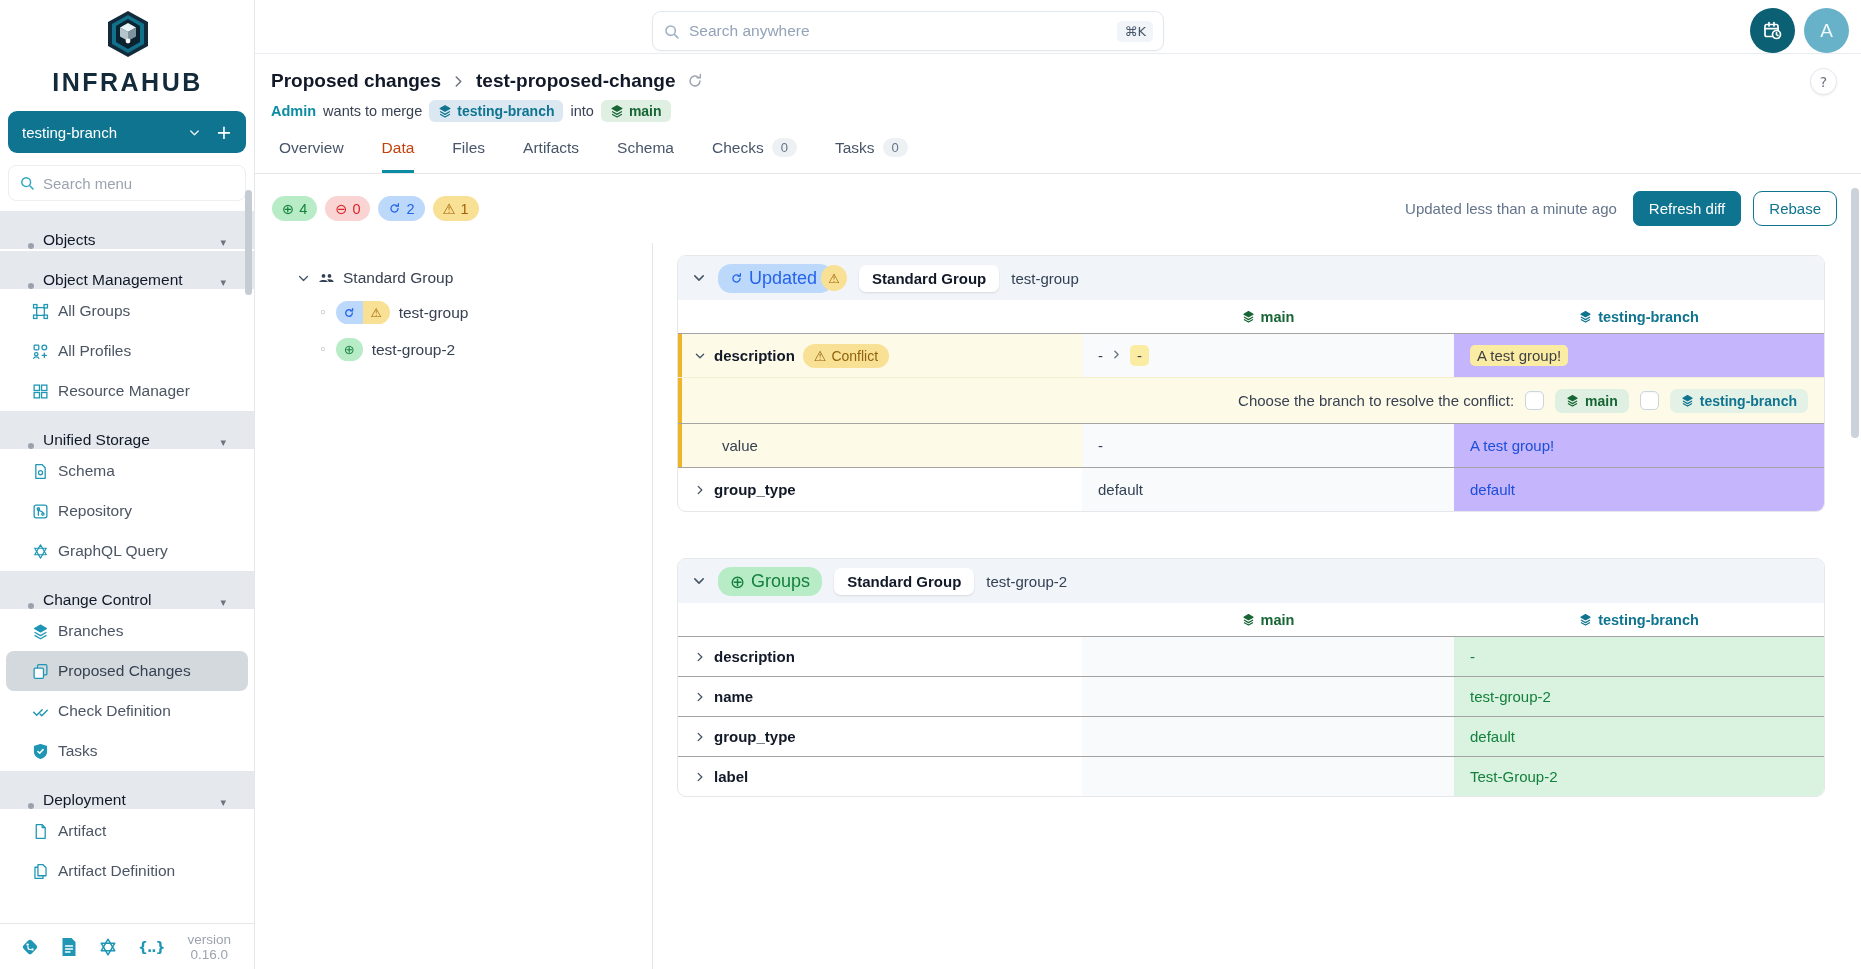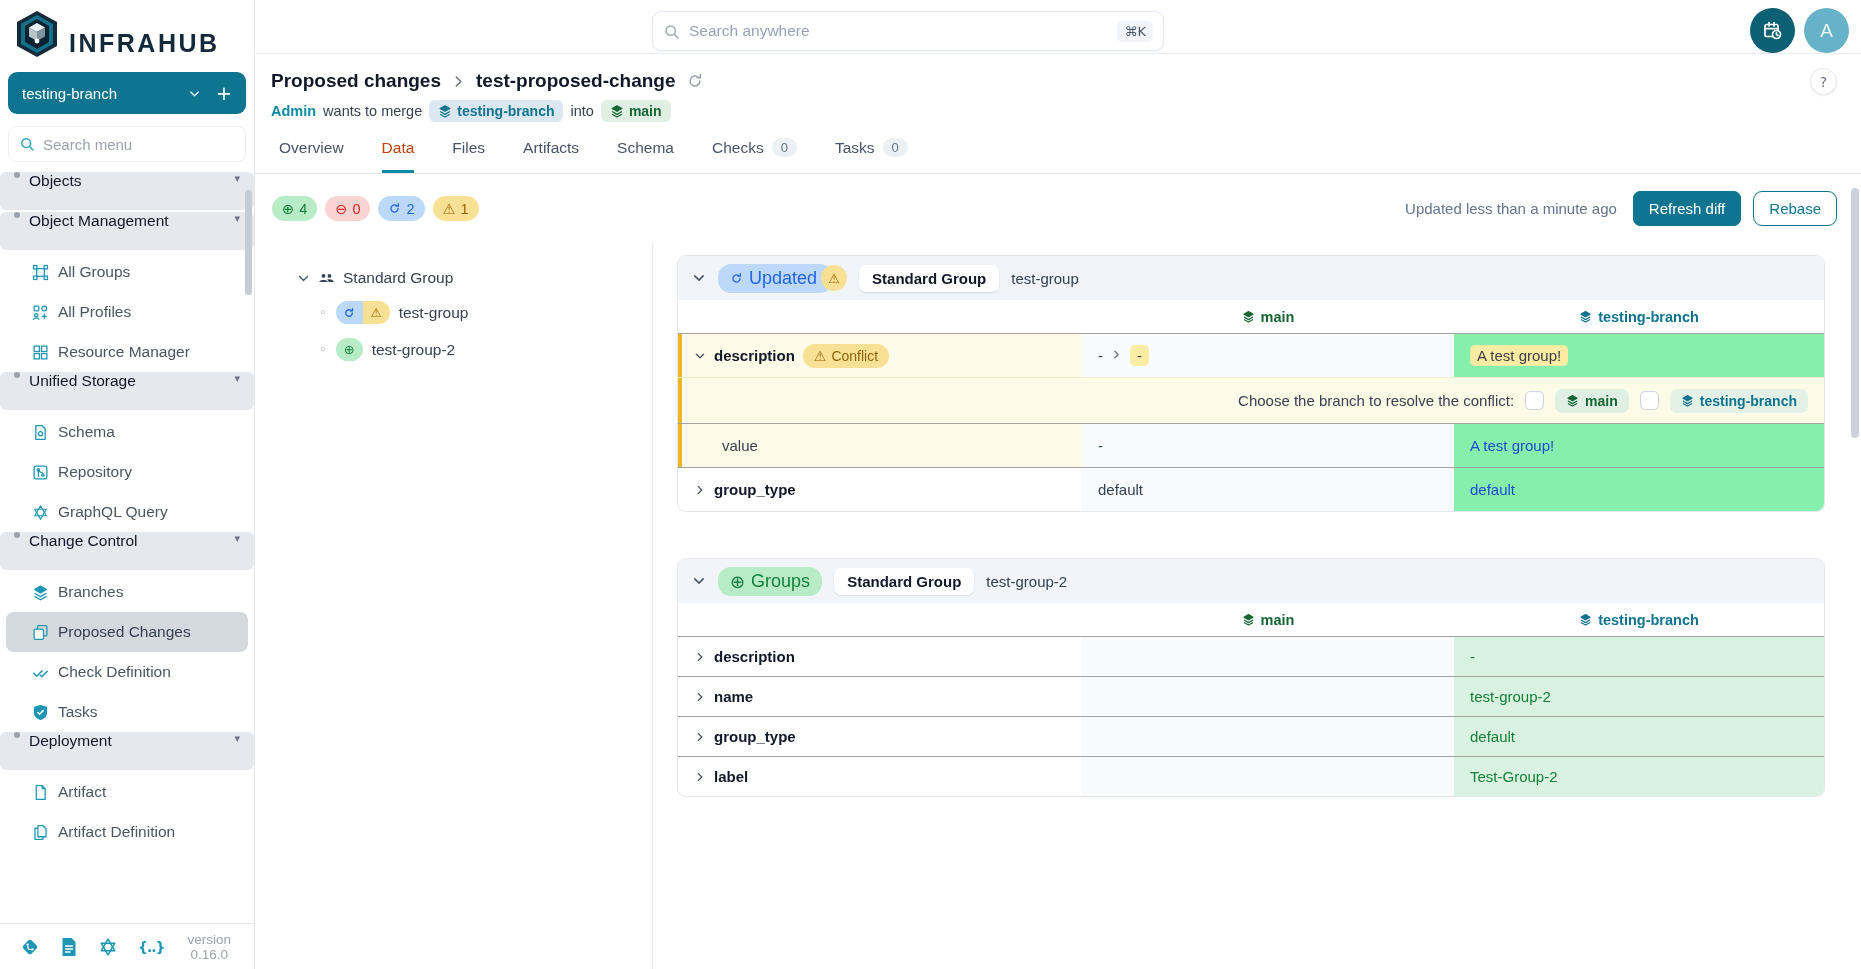--- a/index.html
+++ b/index.html
@@ -3,31 +3,31 @@
 <meta charset="utf-8">
 <style>
   * { margin:0; padding:0; box-sizing:border-box; }
   html,body { width:1861px; height:969px; overflow:hidden; }
   body { font-family:"Liberation Sans","DejaVu Sans",sans-serif; background:#fff; color:#1f2937; font-size:15px; }
   .glyph { font-family:"DejaVu Sans",sans-serif; }
   .app { display:flex; width:1861px; height:969px; }
 
   
   .sidebar { width:255px; min-width:255px; height:969px; border-right:1px solid #e5e7eb; display:flex; flex-direction:column; position:relative; background:#fff; }
-  .logo-row { display:flex; align-items:flex-end; gap:10px; padding:10px 14px 8px 15px; }
+  .logo-row { display:flex; align-items:center; gap:10px; padding:10px 14px 8px 15px;flex-direction:column; }
   .logo-text { font-weight:800; font-size:25px; letter-spacing:2.5px; color:#132a3a; }
   .branch-select { margin:6px 8px 8px 8px; background:#0e7490; border-radius:9px; height:42px; display:flex; align-items:center; padding:0 14px; color:#fff; cursor:pointer; }
   .branch-select .bs-label { flex:1; font-size:15px; }
   .branch-select svg { opacity:.9; }
   .bs-plus { margin-left:14px; font-size:19px; font-weight:400; line-height:1; }
   .menu-search { margin:4px 8px 10px 8px; height:36px; border:1px solid #eceef1; border-radius:8px; display:flex; align-items:center; gap:8px; padding:0 10px; color:#2aa5c0; }
   .menu-search input { border:none; outline:none; flex:1; font-size:15px; color:#374151; font-family:inherit; background:transparent; }
   .menu-search input::placeholder { color:#9ca3af; }
   .nav { flex:1; overflow:hidden; }
-  .nav-group { height:38px; background:#e5e8ec; display:flex; align-items:flex-start; padding:0 14px; color:#111827; font-size:15.5px; cursor:pointer; margin-bottom:2px;border-radius:6px; }
+  .nav-group { height:38px; background:#e5e8ec; display:flex; align-items:flex-end; padding:0 28px; color:#111827; font-size:15.5px; cursor:pointer; margin-bottom:2px; }
   .nav-group .bullet { width:6px; height:6px; border-radius:50%; background:#9aa3ad; margin-right:9px; }
   .nav-group .grp-label { flex:1; }
   .nav-group .caret { color:#6b7280; font-size:11px; }
   .nav-item { height:40px; display:flex; align-items:center; gap:9px; padding-left:26px; color:#4b5563; font-size:15.5px; cursor:pointer; margin:0 6px; border-radius:8px; }
   .nav-item .nav-icon { color:#1e96b4; display:flex; }
   .nav-item.active { background:#d4d9de; color:#374151; }
   .side-thumb { position:absolute; right:2px; top:190px; width:7px; height:105px; background:#c6ccd3; border-radius:4px; }
   .side-footer { border-top:1px solid #e5e7eb; height:46px; display:flex; align-items:center; gap:20px; padding:0 20px; color:#1e96b4; }
   .side-footer .braces { font-size:14px; font-weight:700; letter-spacing:-1px; }
   .version { margin-left:auto; color:#9ca3af; font-size:13.5px;text-align:center; }
@@ -101,21 +101,21 @@
   .cols-head { display:grid; grid-template-columns:404px 372px 1fr; height:33px; align-items:center; background:#fff; }
   .col-title { display:flex; align-items:center; justify-content:center; gap:6px; font-weight:600; font-size:14.5px; }
   .ct-main { color:#166534; }
   .ct-branch { color:#0e7490; }
 
   .trow { display:grid; grid-template-columns:404px 372px 1fr; border-top:1px solid #a3a3a3; min-height:44px; align-items:stretch; }
   .tcell { display:flex; align-items:center; gap:8px; padding:0 10px 0 16px; }
   .lbl { font-weight:700; color:#111827; font-size:15px; }
   .lbl-plain { color:#374151; font-size:15px; }
   .cell-main { background:#f8fafc; color:#334155; }
-  .cell-blue { background:#86efac; color:#1d4ed8; }
+  .cell-blue { background:#c4b5fd; color:#1d4ed8; }
   .cell-green { background:#d9f3e0; color:#15803d; }
   .yellow-left { box-shadow:inset 4px 0 0 #f0b429; background:#fdfbe7; }
   .conflict-pill { display:flex; align-items:center; gap:5px; background:#f8e095; color:#92620b; border-radius:13px; padding:4px 11px; font-size:14px; }
   .hl { background:#fbeca4; border-radius:5px; padding:2px 7px; color:#3f3f46; }
   .dim-arrow { color:#6b7280; font-size:13px; }
   .conflict-row { border-top:1px solid #f3eecd; background:#fdfbe7; box-shadow:inset 4px 0 0 #f0b429; min-height:46px; display:flex; align-items:center; justify-content:flex-end; gap:11px; padding-right:16px; color:#374151; font-size:15px; }
   .checkbox { width:19px; height:19px; border:1px solid #cbd5e1; border-radius:5px; background:#fff; cursor:pointer; box-shadow:inset 0 1px 2px rgba(16,24,40,.04); }
   .resolve-badge { display:flex; align-items:center; gap:6px; border-radius:7px; padding:4px 11px; font-weight:600; font-size:14px; background:#dff0e2; }
   .rb-main { color:#166534; }
   .rb-branch { color:#0e7490; background:#e4f1e6; }

